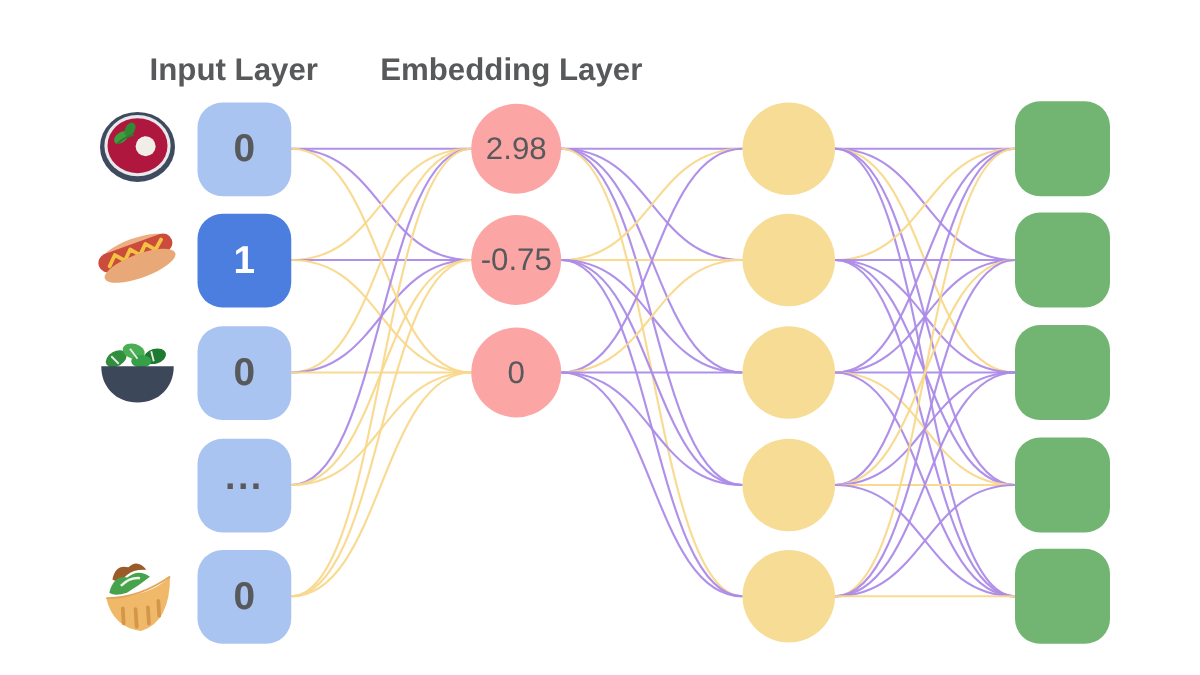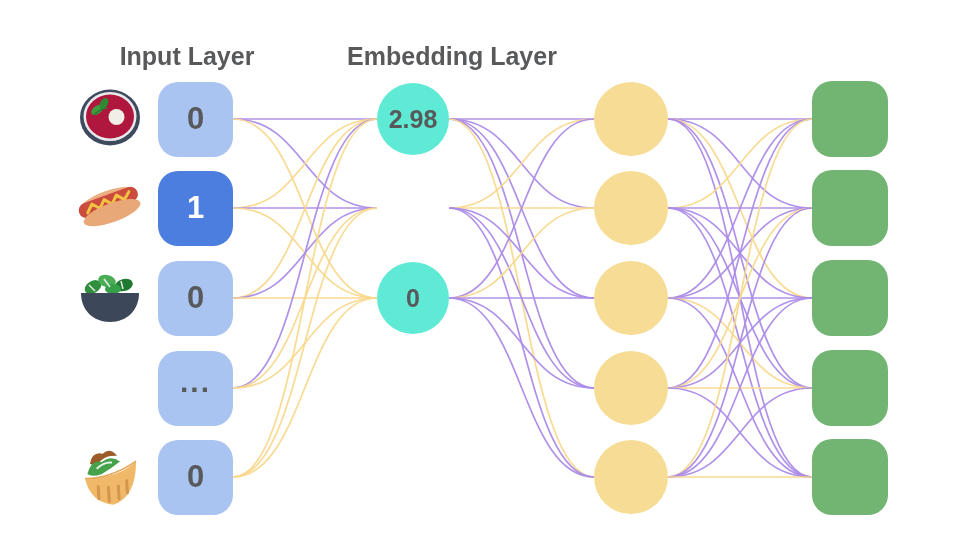--- a/index.html
+++ b/index.html
@@ -13,22 +13,22 @@
   }
   .edges{position:absolute;left:0;top:0;z-index:1;}
   .node{position:absolute;z-index:2;display:flex;align-items:center;justify-content:center;}
   .in-box{
     width:75px;height:75px;border-radius:20px;background:#A9C4F1;
     color:#58595B;font-size:31px;font-weight:bold;left:158px;
   }
   .in-box.active{background:#4C7EE0;color:#ffffff;}
   .in-box.ellipsis{font-size:30px;letter-spacing:2px;padding-bottom:12px;box-sizing:border-box;}
   .emb-circle{
-    width:72px;height:72px;border-radius:50%;background:#5eead4;
-    color:#58595B;font-size:25px;font-weight:700;left:377px;
+    width:72px;height:72px;border-radius:50%;background:#fca5a5;
+    color:#58595B;font-size:25px;font-weight:400;left:377px;
   }
   .hid-circle{
     width:74px;height:74px;border-radius:50%;background:#F6DC94;left:594px;
   }
   .out-box{
     width:76px;height:76px;border-radius:20px;background:#72B573;left:812px;
   }
   .food-icon{position:absolute;z-index:2;}
 </style>
 </head>
@@ -88,21 +88,21 @@
       <path d="M 668 388 C 740 388, 740 388, 812 388" stroke="#F9D88C" stroke-width="1.7" fill="none" opacity="0.95"></path>
       <path d="M 668 388 C 740 388, 740 477, 812 477" stroke="#AC8BE8" stroke-width="1.7" fill="none" opacity="0.95"></path>
       <path d="M 668 477 C 740 477, 740 119, 812 119" stroke="#F9D88C" stroke-width="1.7" fill="none" opacity="0.95"></path>
       <path d="M 668 477 C 740 477, 740 208, 812 208" stroke="#AC8BE8" stroke-width="1.7" fill="none" opacity="0.95"></path>
       <path d="M 668 477 C 740 477, 740 298, 812 298" stroke="#AC8BE8" stroke-width="1.7" fill="none" opacity="0.95"></path>
       <path d="M 668 477 C 740 477, 740 388, 812 388" stroke="#AC8BE8" stroke-width="1.7" fill="none" opacity="0.95"></path>
       <path d="M 668 477 C 740 477, 740 477, 812 477" stroke="#F9D88C" stroke-width="1.7" fill="none" opacity="0.95"></path>
     </svg>
 
   <div class="layer-title" style="left:187px">Input Layer</div>
-  <div class="layer-title" style="left:452px">Embedding Layer</div>
+  <div class="layer-title" style="left:409px">Embedding Layer</div>
 
   <svg class="food-icon" style="left:78px;top:87px" width="64" height="61" viewBox="0 0 64 61">
     <ellipse cx="32" cy="30.5" rx="30" ry="28" fill="#3E4A5E"></ellipse>
     <ellipse cx="32" cy="29.5" rx="26.5" ry="24.5" fill="#E9E9EC"></ellipse>
     <ellipse cx="32" cy="29.5" rx="24" ry="22" fill="#B0173F"></ellipse>
     <circle cx="38.5" cy="30" r="8" fill="#F1EEE7"></circle>
     <path d="M38 22 Q31.5 24.5 31.5 31 L38.5 31 Z" fill="#F1EEE7"></path>
     <ellipse cx="19" cy="23" rx="6.5" ry="4" fill="#3E9E3E" transform="rotate(-35 19 23)"></ellipse>
     <ellipse cx="26" cy="16.5" rx="6" ry="3.8" fill="#2E8B34" transform="rotate(-60 26 16.5)"></ellipse>
     <path d="M16 28 Q22 22 29 21" stroke="#2F7A33" stroke-width="1.6" fill="none"></path>
@@ -137,20 +137,21 @@
     </g>
   </svg>
 
   <div class="node in-box" style="top:81.5px">0</div>
   <div class="node in-box active" style="top:170.5px">1</div>
   <div class="node in-box" style="top:260.5px">0</div>
   <div class="node in-box ellipsis" style="top:350.5px">...</div>
   <div class="node in-box" style="top:439.5px">0</div>
 
   <div class="node emb-circle" style="top:83px">2.98</div>
+  <div class="node emb-circle" style="top:172px">-0.75</div>
   <div class="node emb-circle" style="top:262px">0</div>
 
   <div class="node hid-circle" style="top:82px"></div>
   <div class="node hid-circle" style="top:171px"></div>
   <div class="node hid-circle" style="top:261px"></div>
   <div class="node hid-circle" style="top:351px"></div>
   <div class="node hid-circle" style="top:440px"></div>
 
   <div class="node out-box" style="top:81px"></div>
   <div class="node out-box" style="top:170px"></div>

